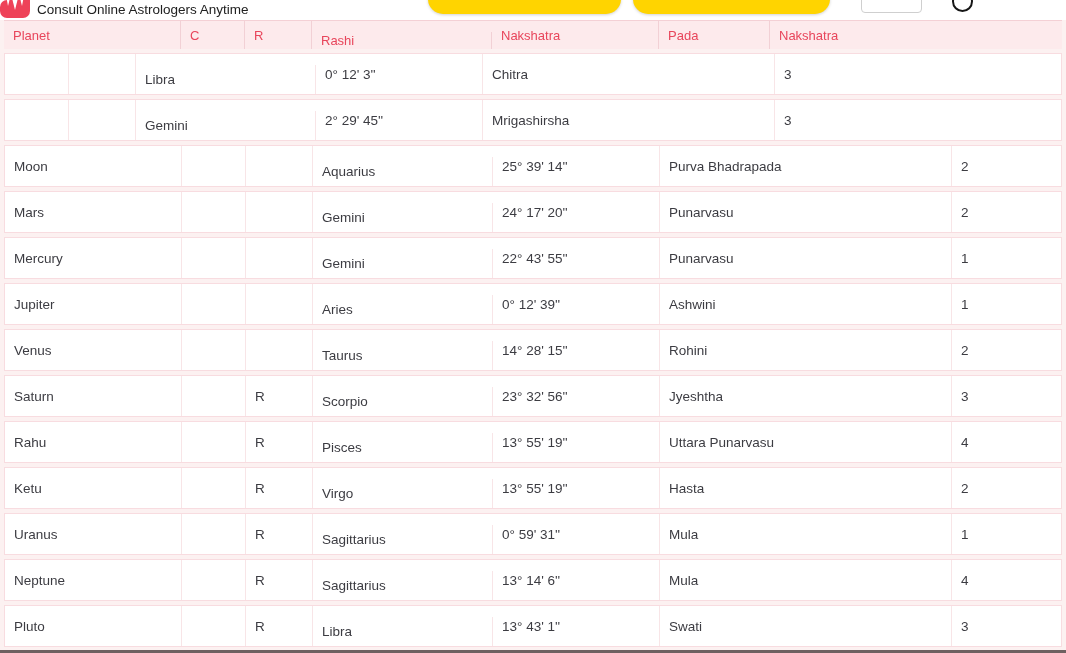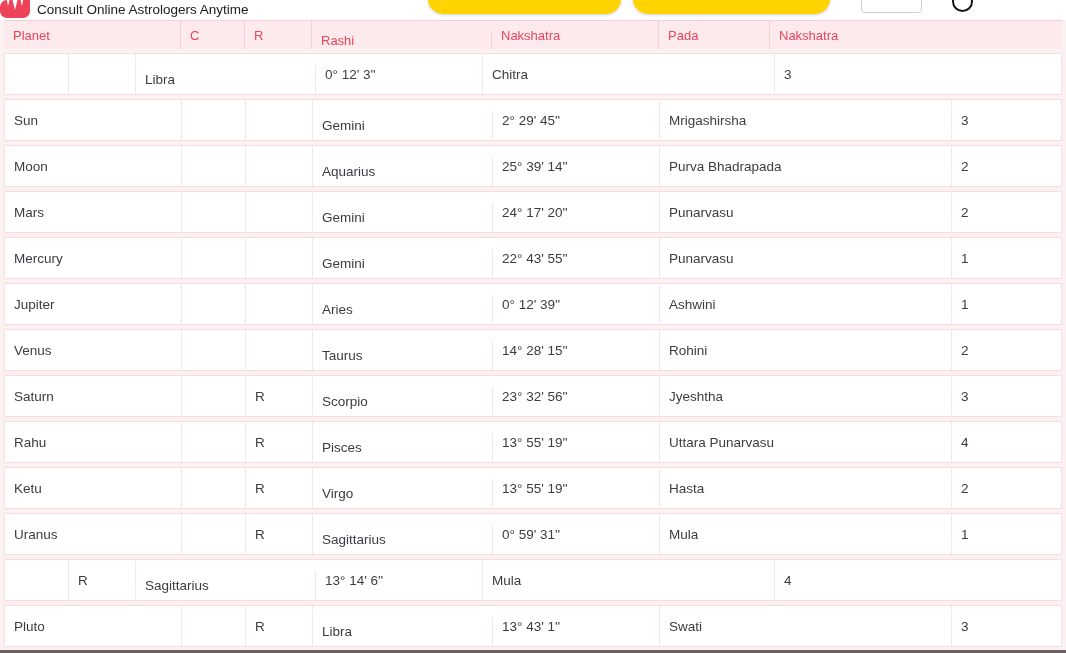--- a/index.html
+++ b/index.html
@@ -100,21 +100,20 @@
   <div>
       <div class="trow">
         <div class="tcell c1"></div>
         <div class="tcell c2"></div>
         <div class="tcell c3">Libra</div>
         <div class="tcell c4">0° 12' 3''</div>
         <div class="tcell c5">Chitra</div>
         <div class="tcell c6">3</div>
       </div>
       <div class="trow">
-        <div class="tcell c0">Sun</div>
         <div class="tcell c1"></div>
         <div class="tcell c2"></div>
         <div class="tcell c3">Gemini</div>
         <div class="tcell c4">2° 29' 45''</div>
         <div class="tcell c5">Mrigashirsha</div>
         <div class="tcell c6">3</div>
       </div>
       <div class="trow">
         <div class="tcell c0">Moon</div>
         <div class="tcell c1"></div>
@@ -190,20 +189,21 @@
       <div class="trow">
         <div class="tcell c0">Uranus</div>
         <div class="tcell c1"></div>
         <div class="tcell c2">R</div>
         <div class="tcell c3">Sagittarius</div>
         <div class="tcell c4">0° 59' 31''</div>
         <div class="tcell c5">Mula</div>
         <div class="tcell c6">1</div>
       </div>
       <div class="trow">
+        <div class="tcell c0">Neptune</div>
         <div class="tcell c1"></div>
         <div class="tcell c2">R</div>
         <div class="tcell c3">Sagittarius</div>
         <div class="tcell c4">13° 14' 6''</div>
         <div class="tcell c5">Mula</div>
         <div class="tcell c6">4</div>
       </div>
       <div class="trow">
         <div class="tcell c0">Pluto</div>
         <div class="tcell c1"></div>

